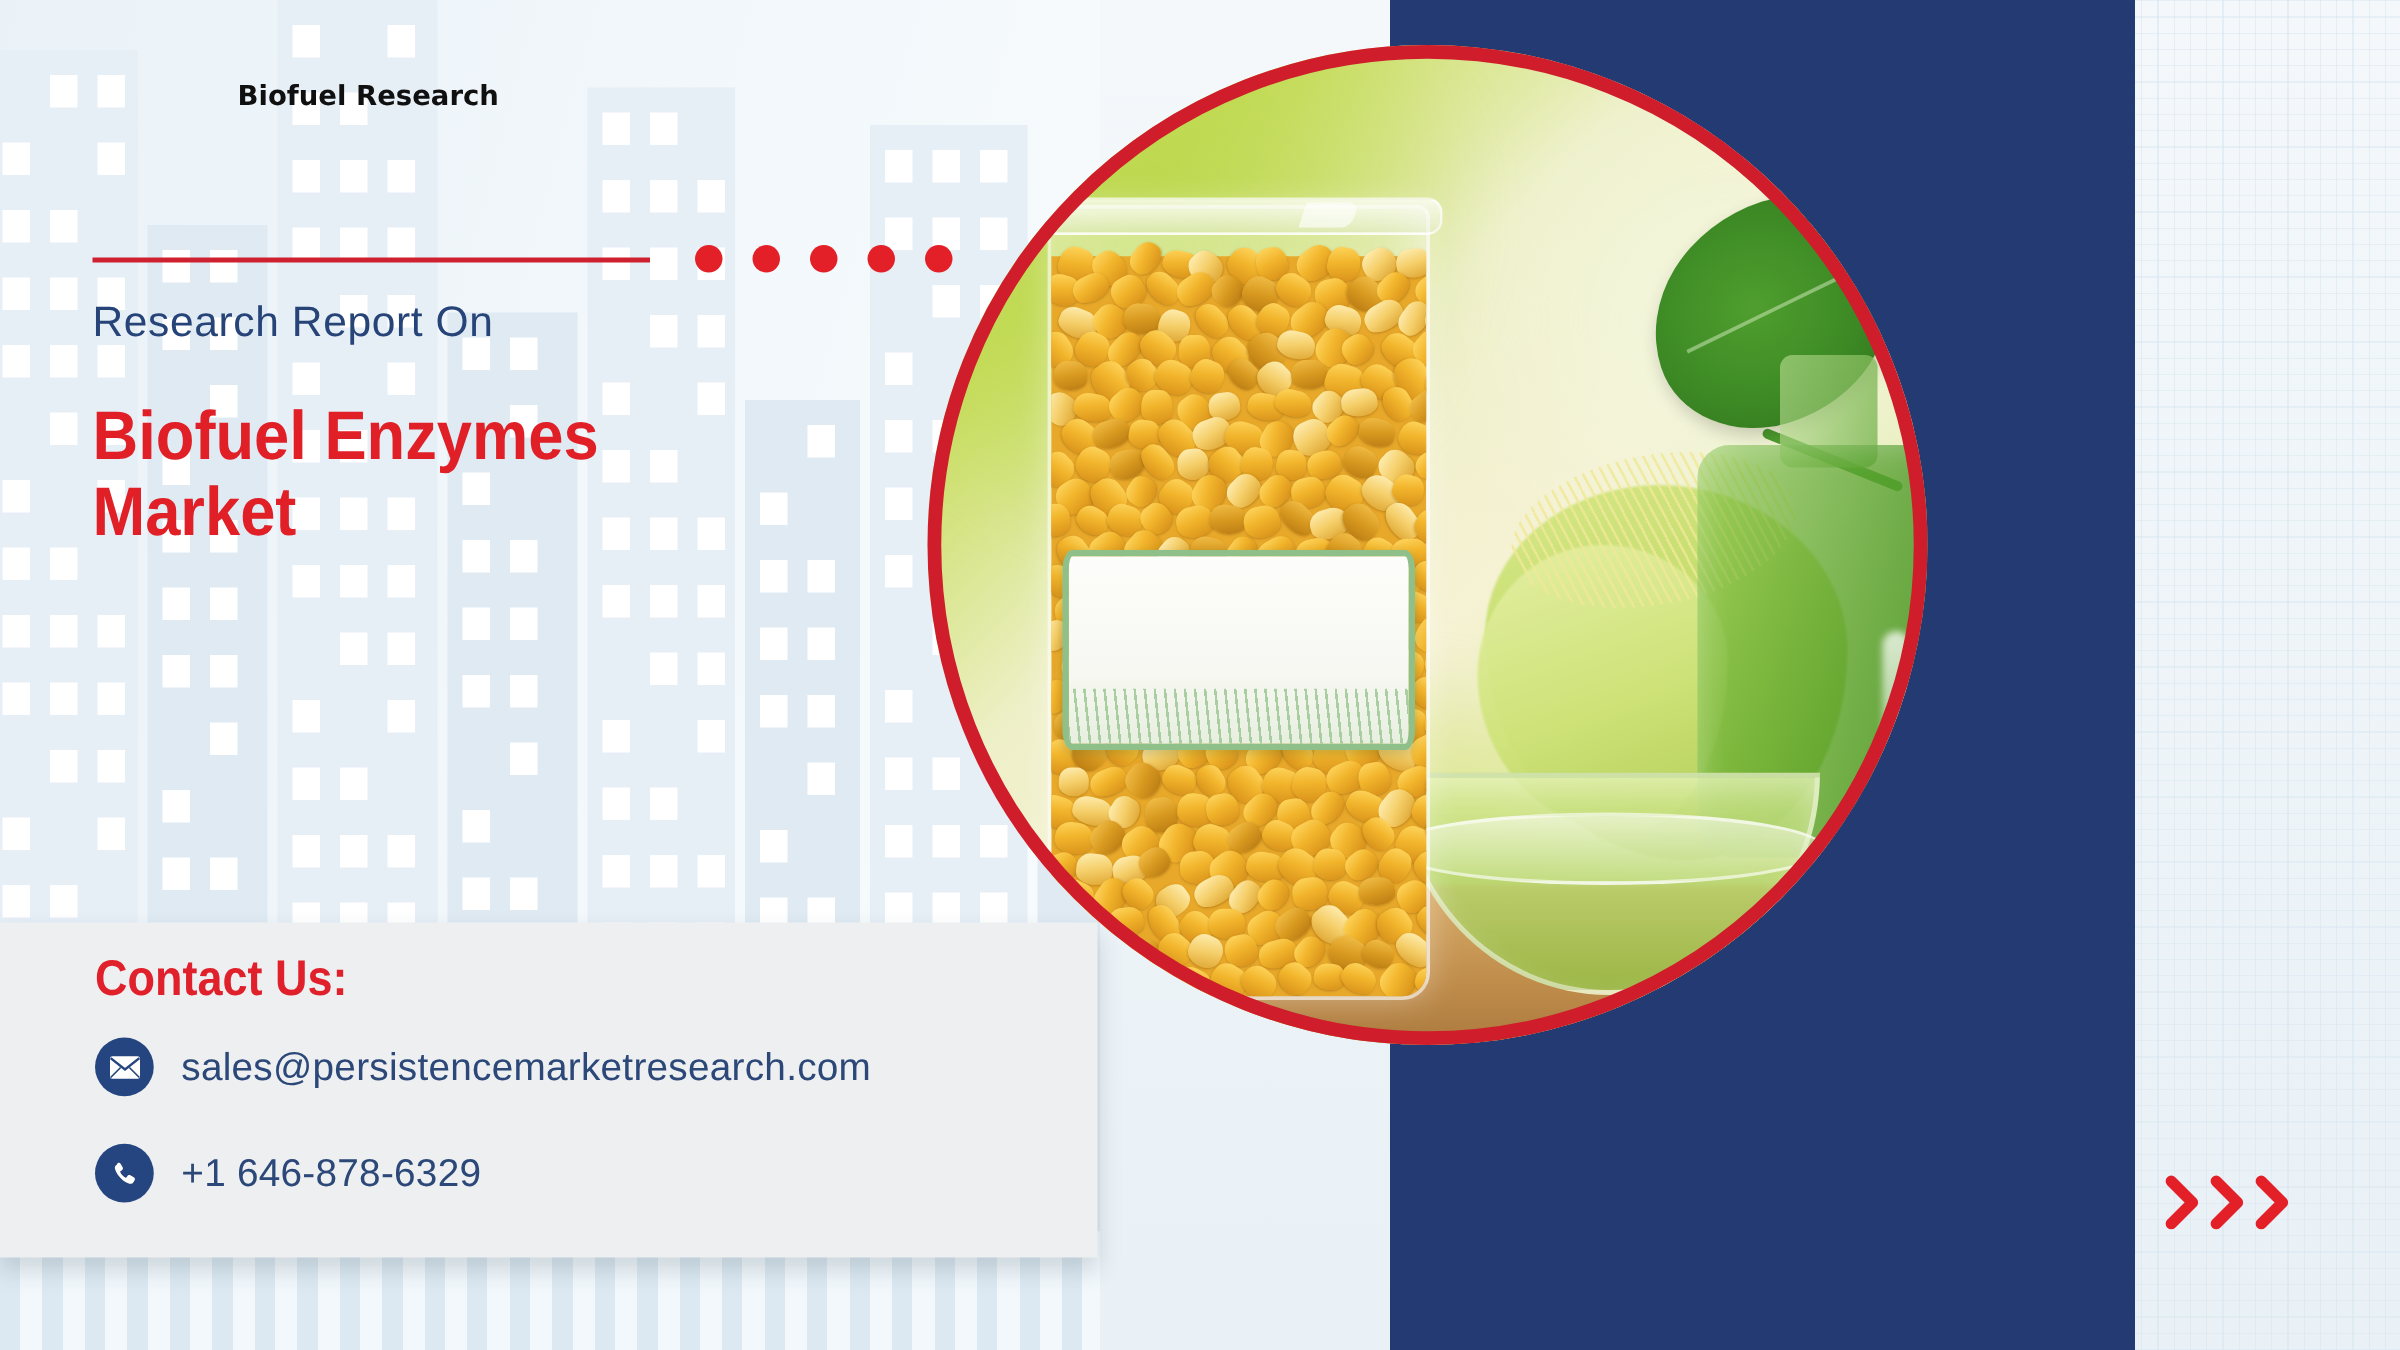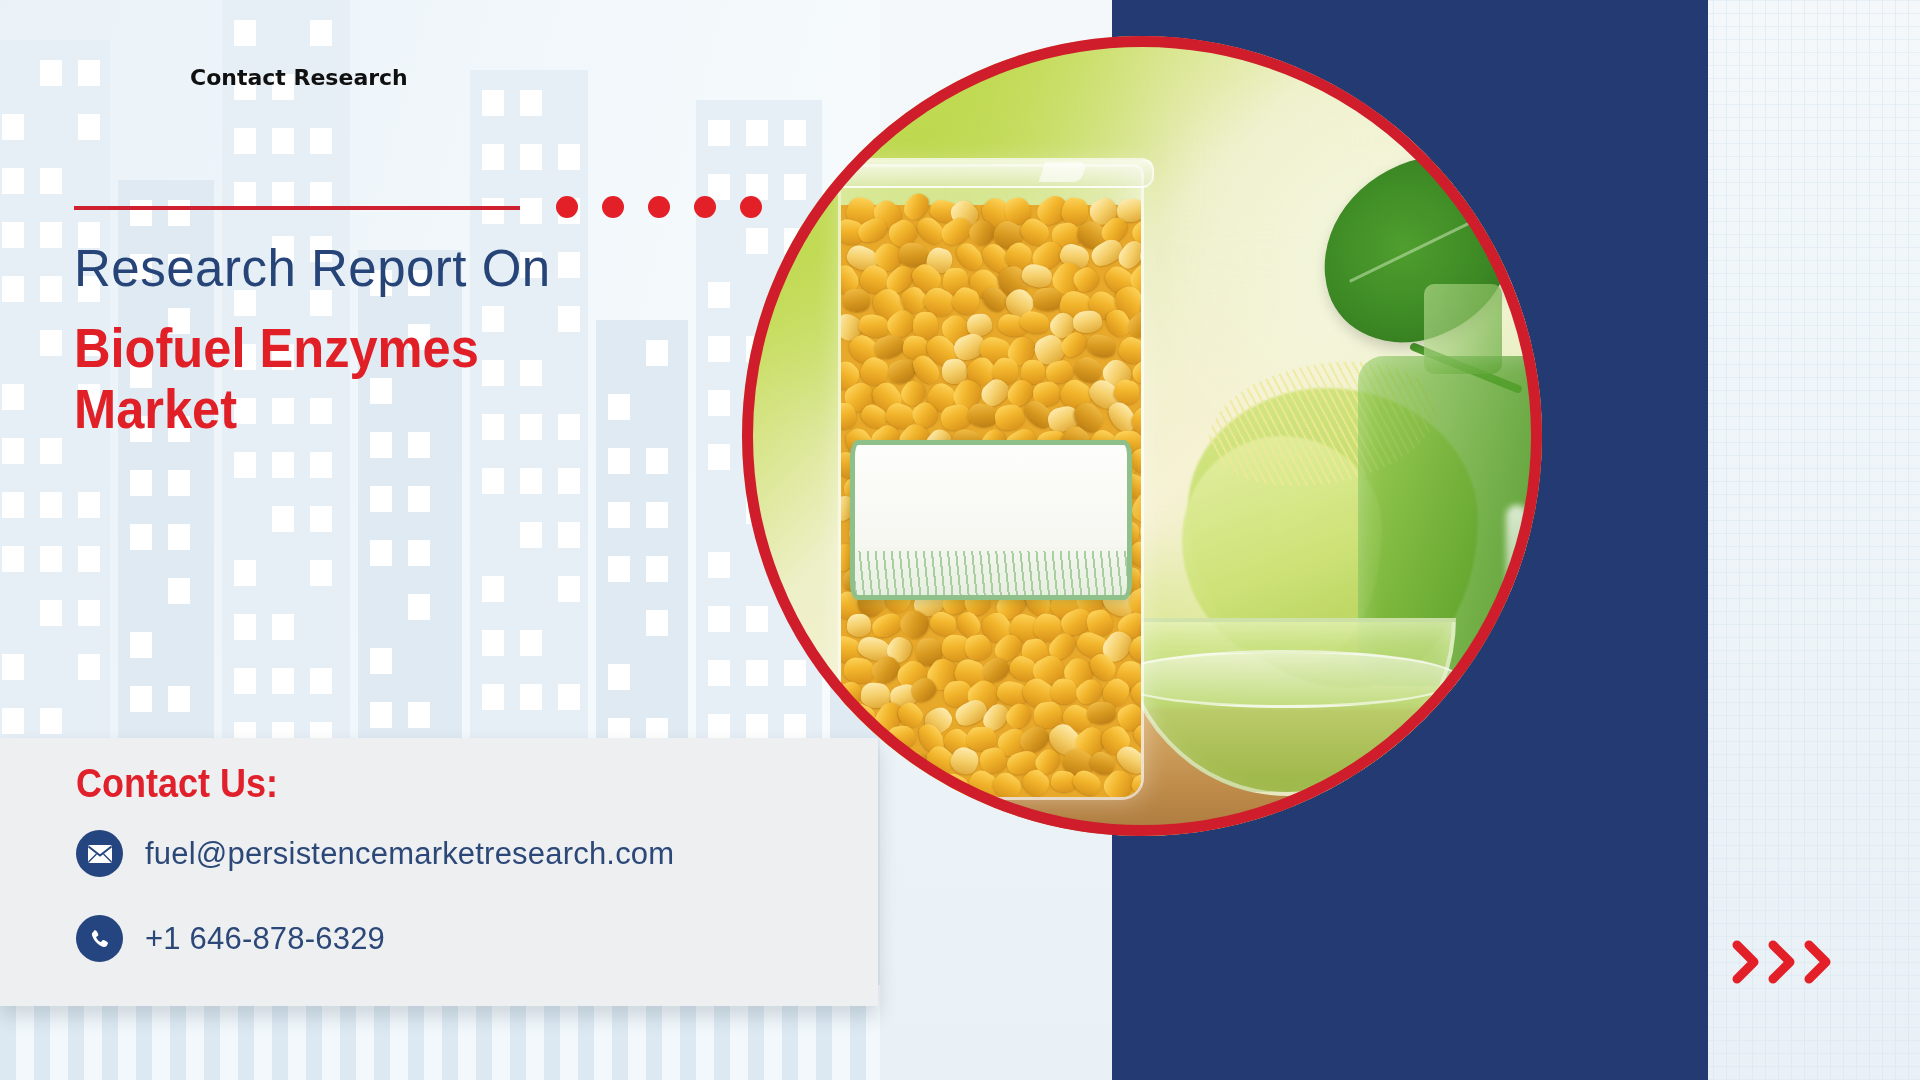--- a/index.html
+++ b/index.html
@@ -36,21 +36,21 @@
     color:#fff;font-size:12px;line-height:1;font-weight:bold;}
   .logo .l2{font-family:"DejaVu Sans", sans-serif;font-weight:bold;font-size:22px;color:#101010;
     letter-spacing:0px;margin-top:3px;margin-left:118px;}
 
   
   .red-rule{position:absolute;left:74px;top:206px;width:446px;height:4px;background:#cf2030;}
   .dots{position:absolute;left:556px;top:196px;display:flex;gap:24px;}
   .dot{width:22px;height:22px;border-radius:50%;background:#e32028;}
 
   
-  .kicker{position:absolute;left:74px;top:239px;font-size:51px;color:#264478;
+  .kicker{position:absolute;left:74px;top:239px;font-size:34px;color:#264478;
     font-family:"Liberation Sans", sans-serif;font-weight:400;letter-spacing:.5px;}
   .title{position:absolute;left:74px;top:318px;width:620px;
     font-family:"Liberation Sans", sans-serif;font-weight:bold;font-size:55px;line-height:1.1;
     color:#e01f26;letter-spacing:0px;transform:scaleX(.92);transform-origin:left top;}
   .subtitle{position:absolute;left:74px;top:478px;width:640px;
     font-size:30px;line-height:1.45;color:#2a4a7c;font-weight:400;}
 
   
   .contact-panel{position:absolute;left:0;top:738px;width:878px;height:268px;
     background:#eeeff1;box-shadow:0 10px 18px rgba(40,60,80,.18);}
@@ -534,21 +534,21 @@
         <div class="win" style="left: 50px; top: 830px; width: 22px; height: 26px;"></div>
       </div>
     </div>
   <div class="bg-stripes"></div>
   <div class="bg-right-wash"></div>
   <div class="bg-right-grid"></div>
 
   <div class="navy-panel"></div>
 
   <div class="logo">
-    <div class="l2">Contact Research</div>
+    <div class="l2">Biofuel Research</div>
   </div>
 
   <div class="red-rule"></div>
   <div class="dots" id="dots">
       <div class="dot" style="background: rgb(227, 32, 40);"></div>
       <div class="dot" style="background: rgb(227, 32, 40);"></div>
       <div class="dot" style="background: rgb(227, 32, 40);"></div>
       <div class="dot" style="background: rgb(227, 32, 40);"></div>
       <div class="dot" style="background: rgb(227, 32, 40);"></div>
     </div>
@@ -560,21 +560,21 @@
   <div class="contact-title">Contact Us:</div>
 
   <div class="crow email">
     <span class="cicon">
       <svg width="26" height="20" viewBox="0 0 26 20">
         <rect x="1" y="1" width="24" height="18" rx="2" fill="#ffffff"></rect>
         <path d="M1.5 2.5 L13 11.5 L24.5 2.5" fill="none" stroke="#24457f" stroke-width="2"></path>
         <path d="M1.5 18 L9.5 10 M24.5 18 L16.5 10" fill="none" stroke="#24457f" stroke-width="1.4"></path>
       </svg>
     </span>
-    <span class="ctext">fuel@persistencemarketresearch.com</span>
+    <span class="ctext">sales@persistencemarketresearch.com</span>
   </div>
 
   <div class="crow phone">
     <span class="cicon">
       <svg width="24" height="24" viewBox="0 0 24 24">
         <path d="M6.2 3.4c.9-.5 1.9-.2 2.4.7l1.5 2.7c.5.9.2 2-.7 2.5l-.9.5c-.3.2-.4.5-.3.8.6 1.7 2.6 3.8 4.3 4.5.3.1.6 0 .8-.3l.5-.9c.5-.9 1.6-1.2 2.5-.7l2.7 1.5c.9.5 1.2 1.5.7 2.4l-.8 1.4c-.7 1.2-2.1 1.8-3.4 1.4C10.3 18.2 5.8 13.7 4 8.2 3.6 6.9 4.2 5.5 5.4 4.8z" fill="#ffffff"></path>
       </svg>
     </span>
     <span class="ctext">+1 646-878-6329</span>
   </div>

